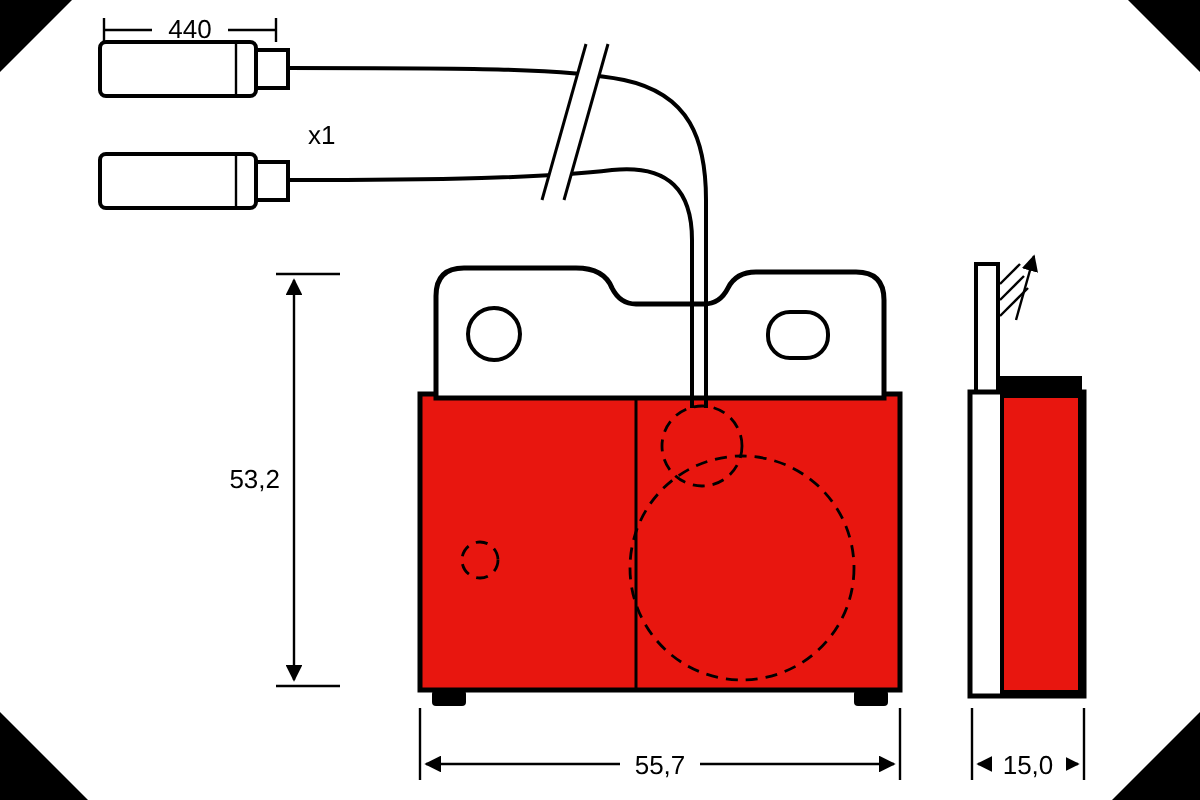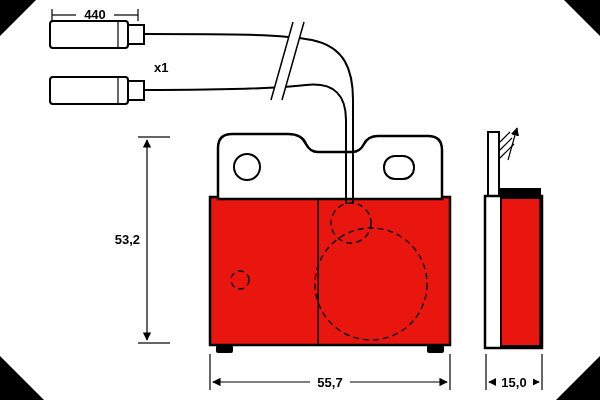--- a/index.html
+++ b/index.html
@@ -7,21 +7,20 @@
     padding: 0;
     background: #ffffff;
     font-family: "Liberation Sans", sans-serif;
   }
   .canvas {
     position: relative;
     width: 600px;
     height: 400px;
     background: #ffffff;
     overflow: hidden;
-    font-weight: bold;
   }
   svg text {
     font-family: "Liberation Sans", sans-serif;
     font-size: 13px;
     fill: #000000;
   }
   .outline { stroke: #000000; fill: #ffffff; }
   .thick   { stroke-width: 2.5; }
   .med     { stroke-width: 2; }
   .thin    { stroke-width: 1.5; }

